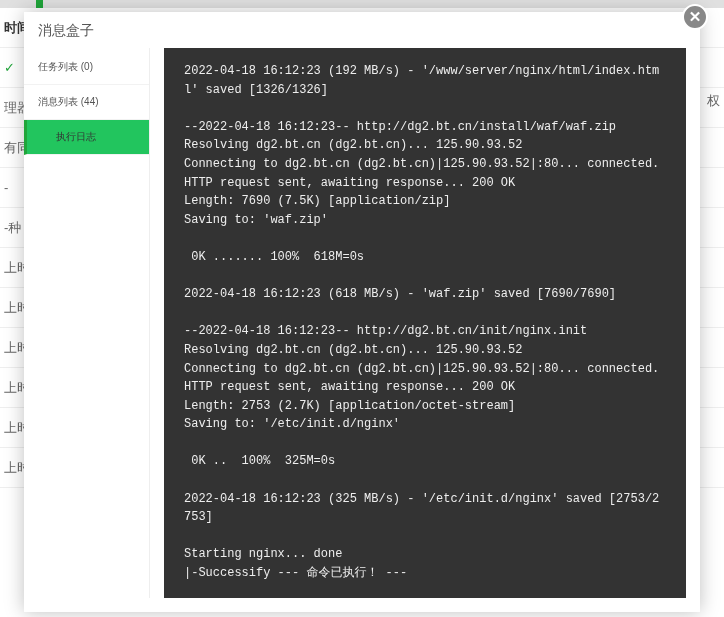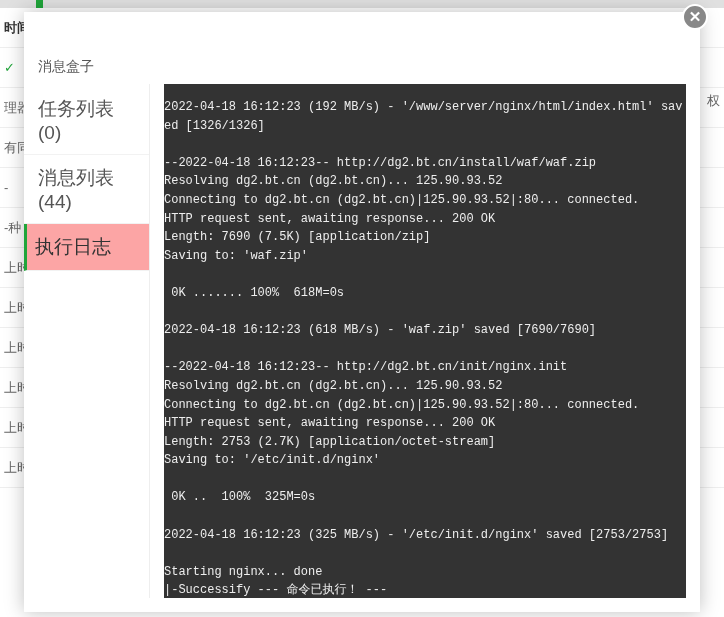--- a/index.html
+++ b/index.html
@@ -66,56 +66,55 @@
       justify-content: center;
       font-size: 15px;
       cursor: pointer;
       z-index: 5;
       font-weight: bold;
     }
     .modal-title {
       padding: 10px 14px 8px;
       font-size: 14px;
       color: #555;
-      margin-top: 36px;
     }
     .modal-body {
       flex: 1;
       display: flex;
       min-height: 0;
       padding: 0 14px 14px 0;
     }
     .side-tabs {
       width: 126px;
       flex-shrink: 0;
       border-right: 1px solid #eee;
       padding-top: 2px;
     }
     .side-tab {
       padding: 10px 14px;
-      font-size: 19px;
+      font-size: 10px;
       color: #555;
       cursor: pointer;
       border-bottom: 1px solid #f2f2f2;
     }
     .side-tab.active {
       color: #333;
       border-left: 3px solid #20a53a;
-      padding-left: 8px;
-      background: #fca5a5;
+      padding-left: 29px;
+      background: #22c55e;
     }
     .log-panel {
       flex: 1;
       margin-left: 14px;
       background: #333;
       color: #eee;
       font-family: Consolas, "Courier New", monospace;
       font-size: 12px;
       line-height: 1.55;
-      padding: 14px 0;
+      padding: 14px 20px;
       overflow-y: auto;
       white-space: pre-wrap;
       word-break: break-all;
       position: relative;
     }
     .log-panel::-webkit-scrollbar { width: 14px; }
     .log-panel::-webkit-scrollbar-track { background: #eee; }
     .log-panel::-webkit-scrollbar-thumb { background: #bbb; border: 3px solid #eee; border-radius: 0; }
   </style>
 </head>

